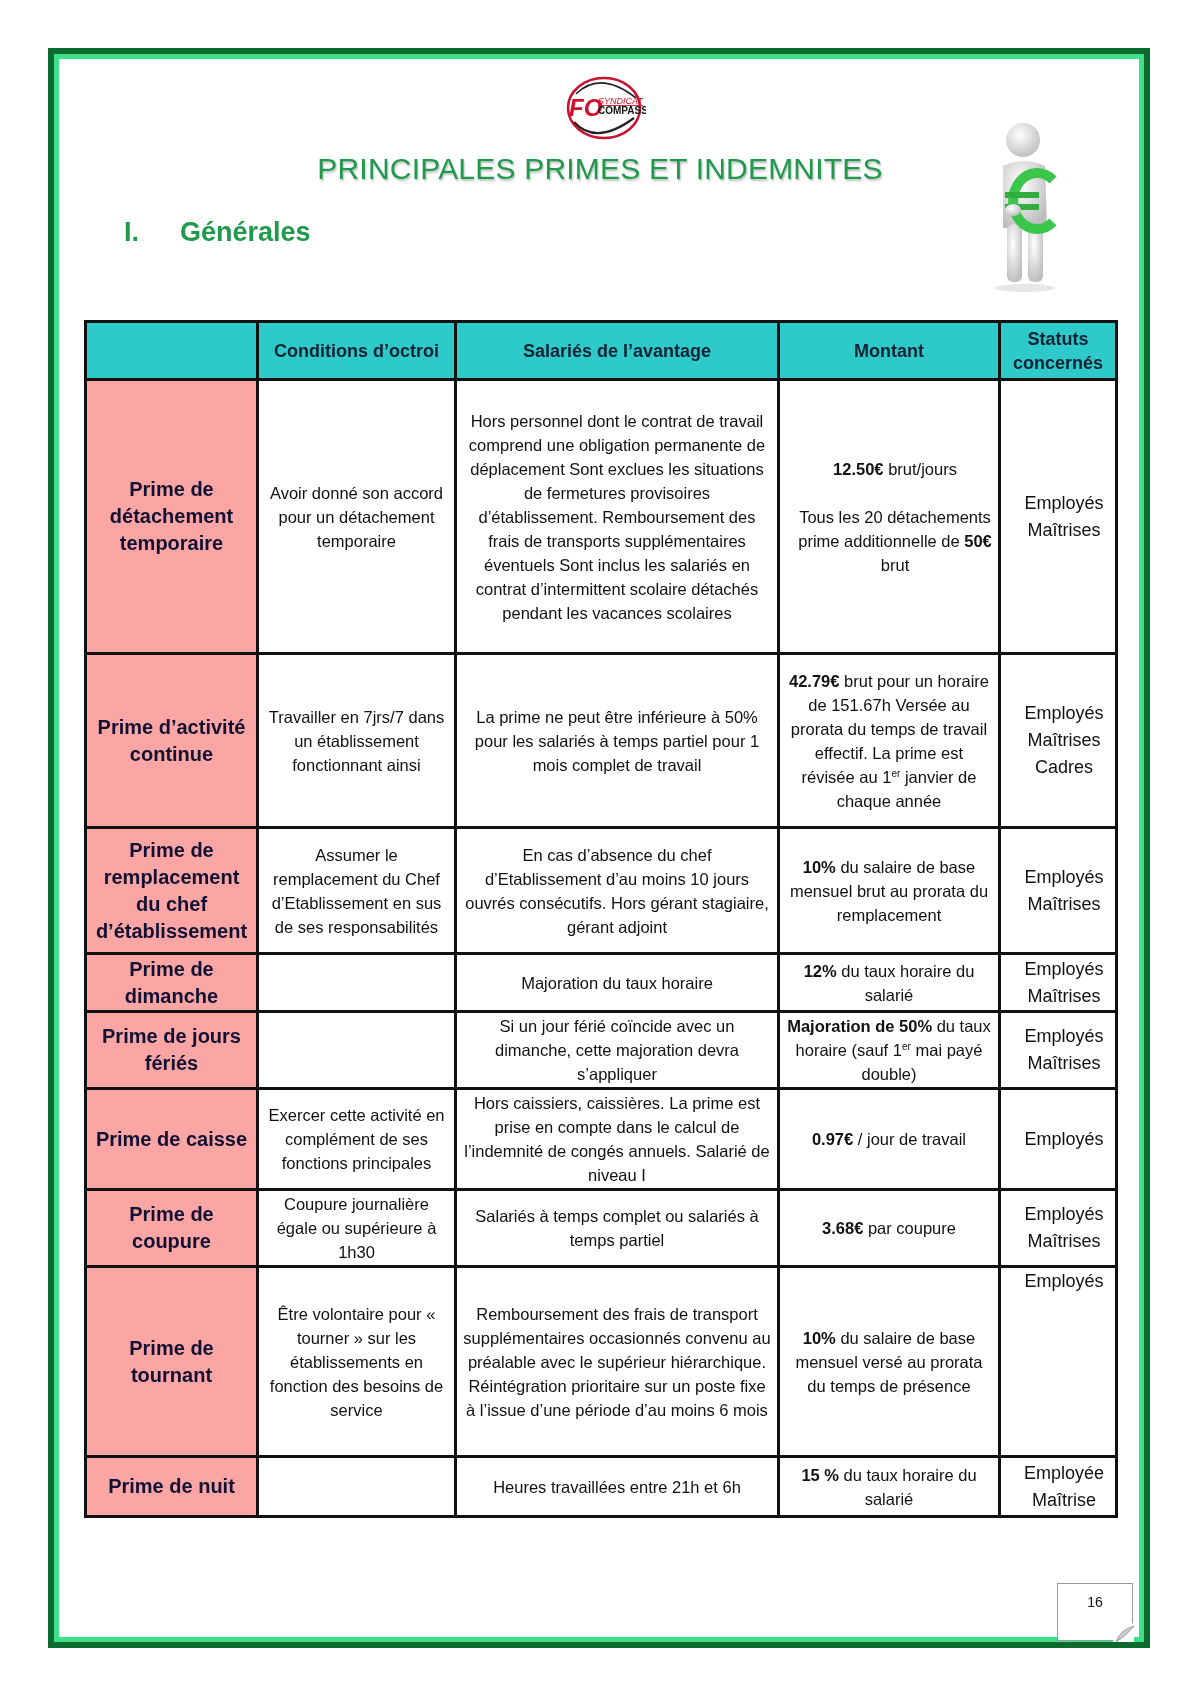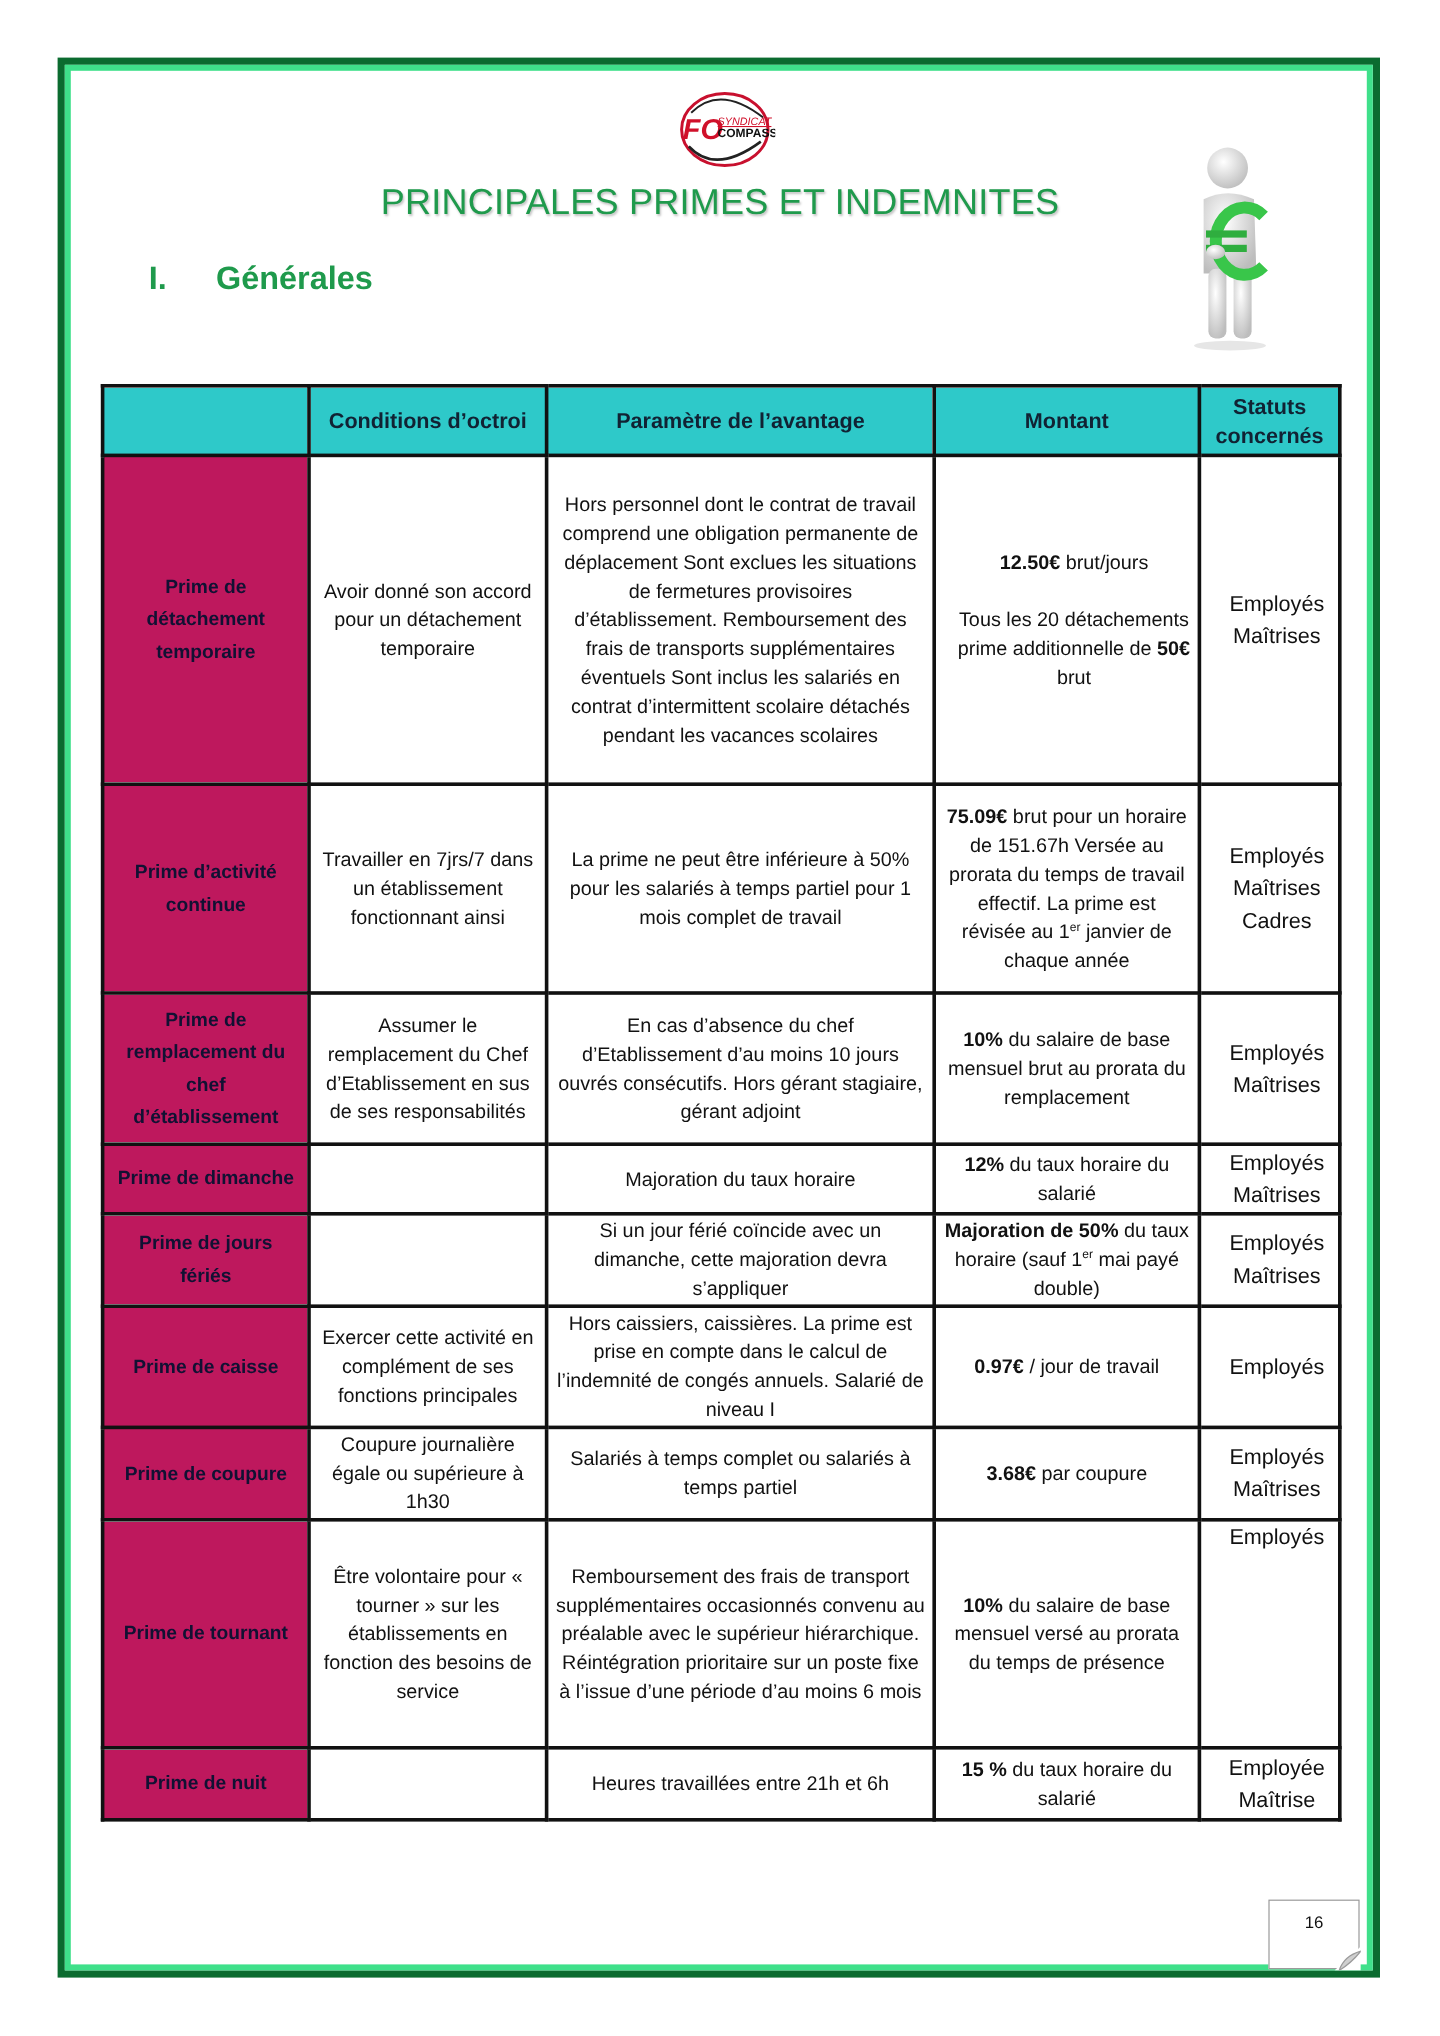--- a/index.html
+++ b/index.html
@@ -16,21 +16,21 @@
   .section { position:absolute; left:124px; top:217px; font-size:27px; font-weight:bold; color:#1f9a4c; }
   .section .num { display:inline-block; width:56px; }
   .section .txt { text-underline-offset:4px; }
   .mascot { position:absolute; left:975px; top:118px; width:100px; height:175px; }
 
   table.grid { position:absolute; left:84px; top:320px; width:1031px; border-collapse:collapse;
                table-layout:fixed; font-size:16.5px; line-height:24px; }
   table.grid td, table.grid th { border:3px solid #111; text-align:center; vertical-align:middle;
                padding:0 6px; overflow:hidden; }
   table.grid th { background:#2ec9c9; font-weight:bold; font-size:18px; color:#123; }
-  table.grid td.name { background:#be185d; font-weight:bold; font-size:16px; line-height:27px; color:#113; }
+  table.grid td.name { background:#fca5a5; font-weight:bold; font-size:20px; line-height:27px; color:#113; }
   td.status { font-size:18px; line-height:27px; }
   td.status.top { vertical-align:top; }
   .line { display:block;margin-left:12px; }
   b { font-weight:bold; }
   sup { font-size:10px; line-height:0; }
   .gap { display:block; height:24px; }
 
   .page-num { position:absolute; left:1057px; top:1583px; width:76px; height:58px;
               border:1.5px solid #9a9a9a; box-sizing:border-box; background:#fff; }
   .page-num span { position:absolute; left:0; width:100%; top:10px; text-align:center; font-size:14px; }
@@ -80,21 +80,21 @@
     <col style="width:172px">
       <col style="width:198px">
       <col style="width:323px">
       <col style="width:221px">
       <col style="width:117px">
   </colgroup>
   <thead>
     <tr style="height:58px">
       <th></th>
       <th>Conditions d’octroi</th>
-      <th>Paramètre de l’avantage</th>
+      <th>Salariés de l’avantage</th>
       <th>Montant</th>
       <th>Statuts concernés</th>
     </tr>
   </thead>
   <tbody>
 
     <tr style="height:274px">
       <td class="name">Prime de détachement temporaire</td>
       <td>Avoir donné son accord pour un détachement temporaire</td>
       <td>Hors personnel dont le contrat de travail comprend une obligation permanente de déplacement Sont exclues les situations de fermetures provisoires d’établissement. Remboursement des frais de transports supplémentaires éventuels Sont inclus les salariés en contrat d’intermittent scolaire détachés pendant les vacances scolaires</td>
@@ -106,21 +106,21 @@
       <td class="status">
         <span class="line">Employés</span>
         <span class="line">Maîtrises</span>
       </td>
     </tr>
 
     <tr style="height:174px">
       <td class="name">Prime d’activité continue</td>
       <td>Travailler en 7jrs/7 dans un établissement fonctionnant ainsi</td>
       <td>La prime ne peut être inférieure à 50% pour les salariés à temps partiel pour 1 mois complet de travail</td>
-      <td><b>75.09€</b><span> brut pour un horaire de 151.67h Versée au prorata du temps de travail effectif. La prime est révisée au 1</span><sup>er</sup><span> janvier de chaque année</span></td>
+      <td><b>42.79€</b><span> brut pour un horaire de 151.67h Versée au prorata du temps de travail effectif. La prime est révisée au 1</span><sup>er</sup><span> janvier de chaque année</span></td>
       <td class="status">
         <span class="line">Employés</span>
         <span class="line">Maîtrises</span>
         <span class="line">Cadres</span>
       </td>
     </tr>
 
     <tr style="height:126px">
       <td class="name">Prime de remplacement du chef d’établissement</td>
       <td>Assumer le remplacement du Chef d’Etablissement en sus de ses responsabilités</td>

